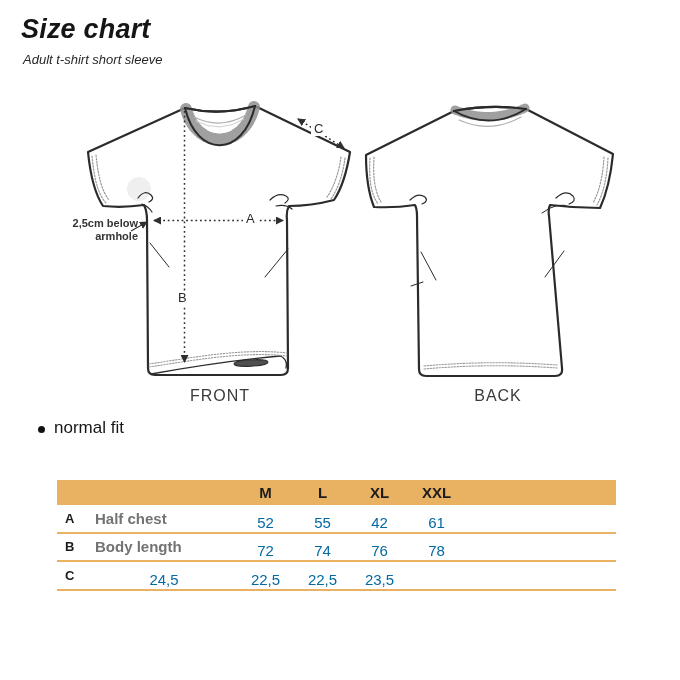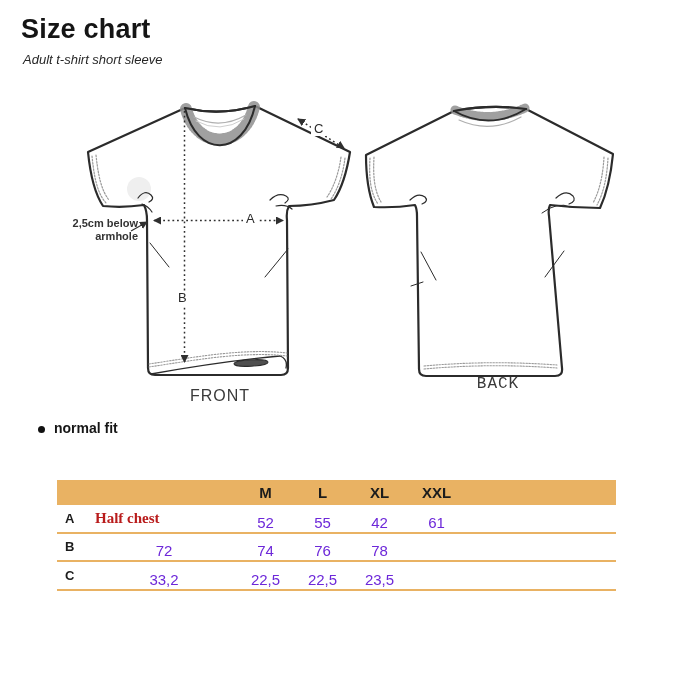--- a/index.html
+++ b/index.html
@@ -1,46 +1,46 @@
 <!DOCTYPE html>
 <html style="--accent: #e9b263;"><head>
 <meta charset="utf-8">
 <style>
   html,body{margin:0;padding:0;background:#ffffff;}
   body{width:680px;height:680px;position:relative;overflow:hidden;
        font-family:"Liberation Sans","DejaVu Sans",sans-serif;color:#1c1c1c;}
   .abs{position:absolute;}
   
-  .page-title{left:21px;top:14px;font-size:27px;font-weight:bold;letter-spacing:.2px;color:#151515;}
+  .page-title{left:21px;top:14px;font-size:27px;font-weight:bold;letter-spacing:.2px;color:#151515;font-style:italic;}
   .page-subtitle{left:23px;top:52px;font-size:13px;color:#262626;font-style:italic;}
   
   .diagram{left:0;top:0;}
   
   .mlabel{font-size:13px;color:#2a2a2a;background:#ffffff;padding:0 3px;line-height:14px;}
   .lbl-a{left:243px;top:212px;}
   .lbl-b{left:175px;top:291px;}
   .lbl-c{left:311px;top:122px;}
   .armhole-note{left:54px;top:217px;width:84px;text-align:right;
                 font-size:11px;line-height:12.5px;color:#333;font-weight:bold;}
   .caption{width:90px;text-align:center;font-size:16px;letter-spacing:1px;color:#3a3a3a;}
   .cap-front{left:175px;top:387px;}
-  .cap-back{left:453px;top:375px;font-family:Liberation Mono, monospace;}
+  .cap-back{left:453px;top:387px;}
   
   .fit-row{left:38px;top:417px;display:flex;align-items:center;height:22px;}
   .fit-dot{width:7px;height:7px;border-radius:50%;background:#111;margin:3px 9px 0 0;}
-  .fit-label{font-size:14px;font-weight:bold;color:#161616;text-align:right;}
+  .fit-label{font-size:17px;font-weight:normal;color:#161616;text-align:right;}
   
   .size-table{left:57px;top:480px;width:559px;}
   .trow{display:grid;grid-template-columns:34px 146px 57px 57px 57px 57px 1fr;align-items:center;}
   .thead{height:25px;background:var(--accent);}
   .tbody-row{height:26.5px;border-bottom:2px solid var(--accent);}
   .cell-size{font-size:15px;font-weight:bold;text-align:center;color:#1c1c1c;}
   .cell-key{font-size:13px;font-weight:bold;padding-left:8px;color:#1c1c1c;}
-  .cell-label{font-size:15px;font-weight:bold;padding-left:4px;color:#b91c1c;font-family:Liberation Serif, serif;}
-  .cell-val{font-size:15px;text-align:center;color:#6d28d9;margin-top:8px;}
+  .cell-label{font-size:15px;font-weight:bold;padding-left:4px;color:#737373;}
+  .cell-val{font-size:15px;text-align:center;color:#0369a1;margin-top:8px;}
 </style>
 </head>
 <body>
 
 <div class="abs page-title">Size chart</div>
 <div class="abs page-subtitle">Adult t-shirt short sleeve</div>
 
 <svg class="abs diagram" width="680" height="420" viewBox="0 0 680 420">
   <defs>
     <marker id="ah-e" viewBox="0 0 8 8" refX="7" refY="4" markerWidth="8" markerHeight="8" markerUnits="userSpaceOnUse" orient="auto">
@@ -161,28 +161,29 @@
     <div class="cell-label">Half chest</div>
     <div class="cell-val">52</div>
     <div class="cell-val">55</div>
     <div class="cell-val">42</div>
     <div class="cell-val">61</div>
     <div></div>
   </div>
 
   <div class="trow tbody-row">
     <div class="cell-key">B</div>
+    <div class="cell-label">Body length</div>
     <div class="cell-val">72</div>
     <div class="cell-val">74</div>
     <div class="cell-val">76</div>
     <div class="cell-val">78</div>
     <div></div>
   </div>
 
   <div class="trow tbody-row">
     <div class="cell-key">C</div>
-    <div class="cell-val">33,2</div>
+    <div class="cell-val">24,5</div>
     <div class="cell-val">22,5</div>
     <div class="cell-val">22,5</div>
     <div class="cell-val">23,5</div>
     <div></div>
   </div>
 </div>
 
 </body></html>

